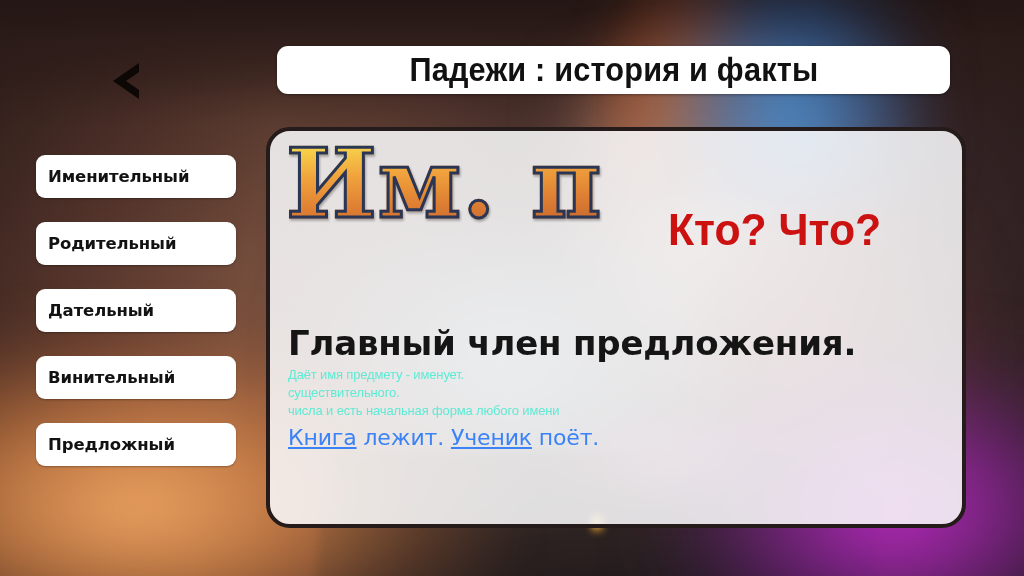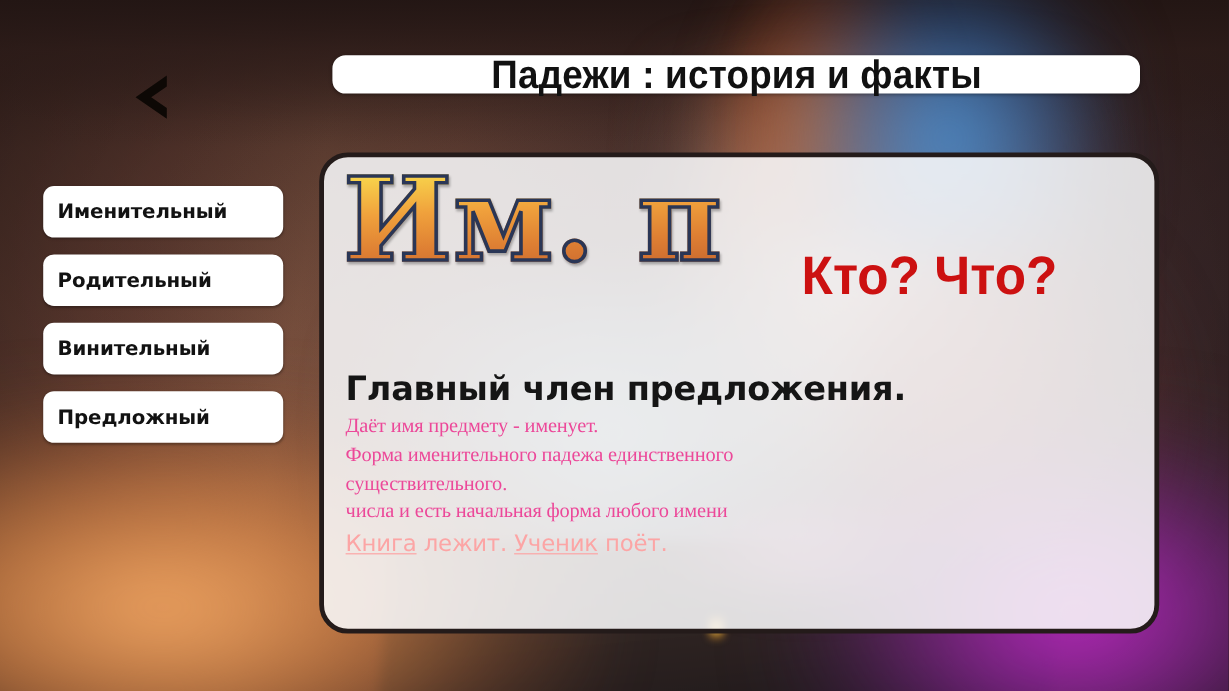--- a/index.html
+++ b/index.html
@@ -193,21 +193,21 @@
     cursor: pointer;
   }
   .back-chevron svg { display: block; }
 
   
   .title-banner {
     position: absolute;
     left: 277px;
     top: 46px;
     width: 673px;
-    height: 32px;
+    height: 48px;
     background: #ffffff;
     border-radius: 11px;
     display: flex;
     align-items: center;
     justify-content: center;
     box-shadow: 0 1px 3px rgba(0,0,0,0.35);
   }
   .title-text {
     font-family: "Liberation Sans Narrow", "Liberation Sans", sans-serif;
     font-weight: bold;
@@ -219,21 +219,21 @@
   }
 
   
   .sidebar {
     position: absolute;
     left: 36px;
     top: 155px;
     width: 200px;
     display: flex;
     flex-direction: column;
-    gap: 14px;
+    gap: 24px;
   }
   .case-btn {
     height: 43px;
     background: #ffffff;
     border-radius: 9px;
     display: flex;
     align-items: center;
     padding-left: 12px;
     box-sizing: border-box;
     box-shadow: 0 1px 2px rgba(0,0,0,0.30);
@@ -310,37 +310,37 @@
   
   .body-block {
     position: absolute;
     left: 18px;
     top: 176px;
     right: 14px;
   }
   .body-heading {
     font-family: "DejaVu Sans", "Liberation Sans", sans-serif;
     font-weight: bold;
-    font-size: 28px;
+    font-size: 34px;
     color: #151515;
-    margin: 0 0 3px 0;
+    margin: 16px 0 3px 0;
     letter-spacing: -0.2px;
   }
   .body-line {
-    font-family: Liberation Serif, serif;
-    font-size: 17px;
-    color: #ec4899;
+    font-family: Liberation Sans, sans-serif;
+    font-size: 13px;
+    color: #5eead4;
     line-height: 1.40;
     letter-spacing: -0.15px;
     white-space: nowrap;
   }
   .example-line {
     font-family: "DejaVu Sans", "Liberation Sans", sans-serif;
-    font-size: 19px;
-    color: #fca5a5;
+    font-size: 22px;
+    color: #3b82f6;
     line-height: 1.40;
     letter-spacing: -0.15px;
     margin-top: 2px;
     white-space: nowrap;
   }
   .example-line u {
     text-decoration: underline;
     text-underline-offset: 2px;
   }
 </style>
@@ -376,38 +376,40 @@
   </div>
 
   <div class="sidebar">
     <div class="case-btn">
       <span class="case-btn-label">Именительный</span>
     </div>
     <div class="case-btn">
       <span class="case-btn-label">Родительный</span>
     </div>
     <div class="case-btn">
+      <span class="case-btn-label">Дательный</span>
+    </div>
+    <div class="case-btn">
       <span class="case-btn-label">Винительный</span>
     </div>
     <div class="case-btn">
       <span class="case-btn-label">Предложный</span>
     </div>
   </div>
 
   <div class="content-card">
     <div class="card-inner">
 
       <div class="ornate-title">Им. п</div>
 
       <div class="question-words">Кто? Что?</div>
 
       <div class="body-block">
         <div class="body-heading">Главный член предложения.</div>
         <div class="body-line">Даёт имя предмету - именует.</div>
-        <div class="body-line">Форма именительного падежа единственного</div>
         <div class="body-line">существительного.</div>
         <div class="body-line">числа и есть начальная форма любого имени</div>
         <div class="example-line"><u>Книга</u><span> лежит. </span><u>Ученик</u><span> поёт.</span></div>
       </div>
 
     </div>
   </div>
 
 </div>
 

